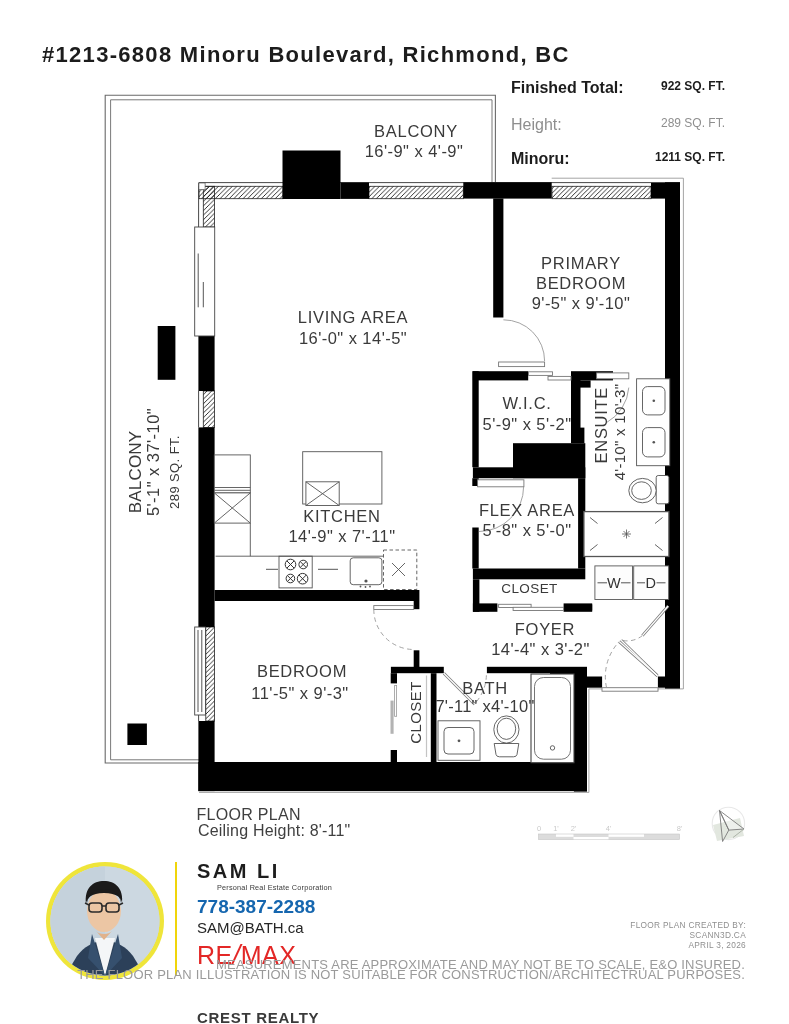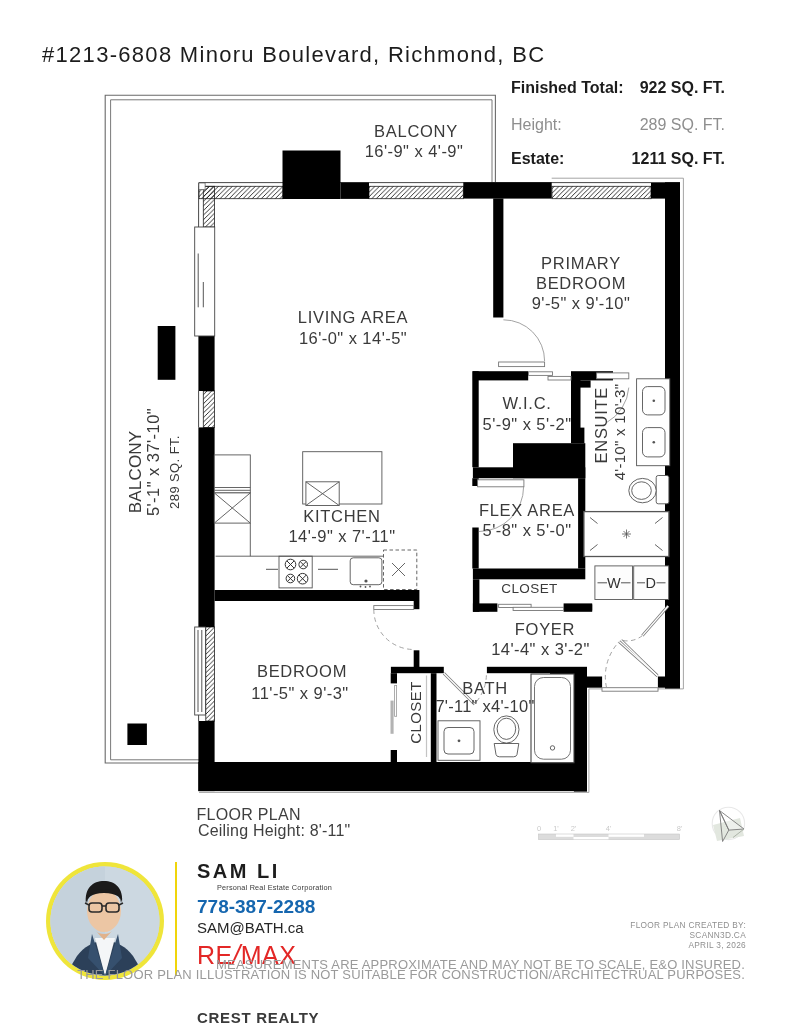--- a/index.html
+++ b/index.html
@@ -1,30 +1,30 @@
 <!DOCTYPE html>
 <html><head>
 <meta charset="utf-8">
 <style>
   html,body{margin:0;padding:0;}
   body{width:789px;height:1024px;background:#fff;font-family:"Liberation Sans",sans-serif;position:relative;overflow:hidden;}
   .abs{position:absolute;}
-  #title{left:42px;top:43.5px;font-size:22px;line-height:22px;font-weight:normal;color:#1c1c1c;letter-spacing:1.3px;}
+  #title{left:42px;top:43.5px;font-size:22px;line-height:22px;font-weight:bold;color:#1c1c1c;letter-spacing:1.3px;}
   .ilab{left:511px;font-size:16px;color:#1c1c1c;font-weight:bold;}
-  .ival{font-size:16px;color:#1c1c1c;font-weight:bold;text-align:right;right:64px;}
+  .ival{font-size:12px;color:#1c1c1c;font-weight:bold;text-align:right;right:64px;}
   .gray{color:#8e8e8e;font-weight:normal;}
 </style>
 </head>
 <body>
 <div class="abs" id="title">#1213-6808 Minoru Boulevard, Richmond, BC</div>
 <div class="abs ilab" style="top:79px;">Finished Total:</div>
 <div class="abs ival" style="top:79px;">922 SQ. FT.</div>
 <div class="abs ilab gray" style="top:116px;">Height:</div>
 <div class="abs ival gray" style="top:116px;">289 SQ. FT.</div>
-<div class="abs ilab" style="top:150px;">Estate:</div>
+<div class="abs ilab" style="top:150px;">Minoru:</div>
 <div class="abs ival" style="top:150px;">1211 SQ. FT.</div>
 
 <svg class="abs" style="left:0;top:0" width="789" height="1024" viewBox="0 0 789 1024">
 <defs>
 <pattern id="h" width="4.6" height="4.6" patternUnits="userSpaceOnUse">
 <path d="M-1.15,5.75 L5.75,-1.15 M1.15,8.05 L8.05,1.15" stroke="#111" stroke-width="0.85" fill="none"></path>
 </pattern>
 </defs>
 
 <path d="M551.7,178.2 H683.4 V688.9 H658 M602,688.9 H588.9 V792.4 H199" fill="none" stroke="#9a9a9a" stroke-width="0.9"></path>

